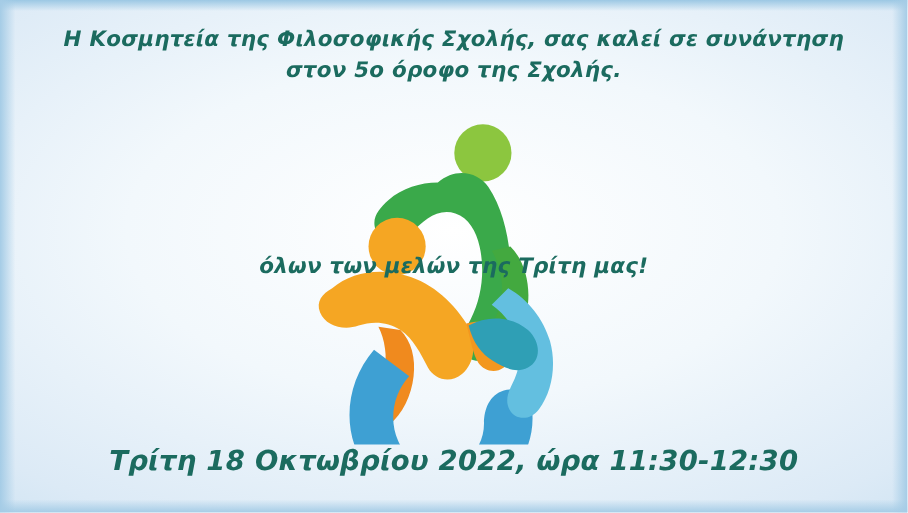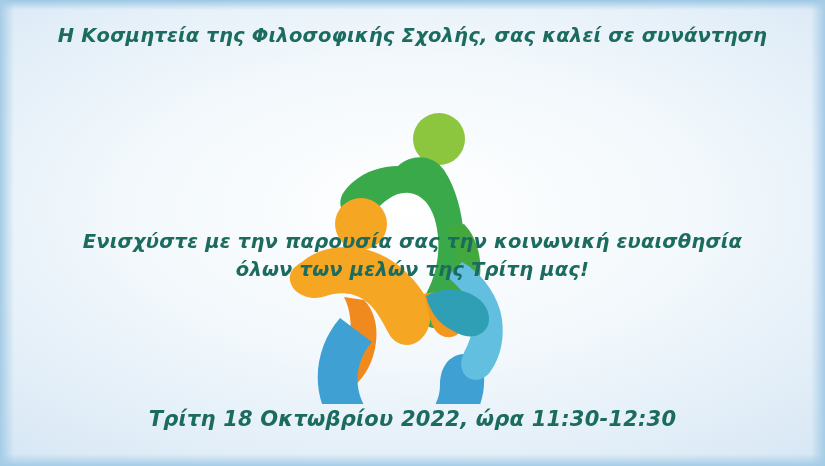--- a/index.html
+++ b/index.html
@@ -75,55 +75,55 @@
   #midline {
     top: 228px;
     font-size: 19.5px;
     line-height: 28px;
   }
   #midline .line {
     display: block;
   }
   #dateline {
     top: 406px;
-    font-size: 21px;
+    font-size: 25px;
     line-height: 26px;
   }
 </style>
 </head>
 <body>
 
 <div id="poster">
 
   <div class="edge-top"></div>
   <div class="edge-bottom"></div>
   <div class="edge-left"></div>
   <div class="edge-right"></div>
 
   <div class="text-block" id="headline">
     <span class="line">Η Κοσμητεία της Φιλοσοφικής Σχολής, σας καλεί σε συνάντηση</span>
+    <span class="line">στον 5ο όροφο της Σχολής.</span>
   </div>
 
   <svg id="logo" viewBox="0 0 330 300" xmlns="http://www.w3.org/2000/svg">
 
     <circle cx="191" cy="35" r="26" fill="#8cc63f"></circle>
     <path d="M150 62 C166 48 186 52 196 66 C208 84 214 108 216 132 C219 162 214 190 202 214 C196 226 180 228 174 216 C169 206 175 196 180 186 C190 166 193 142 188 120 C185 106 178 94 166 90 C150 85 137 96 126 108 C116 119 100 118 94 106 C89 95 96 86 105 78 C118 67 134 62 150 62 Z" fill="#3aa94a"></path>
     <path d="M216 120 C228 132 234 152 232 172 C230 194 220 214 205 226 C196 233 185 228 184 217 C183 209 189 203 195 196 C205 184 210 168 208 152 C207 142 204 132 199 124 Z" fill="#43a93f"></path>
 
     <circle cx="113" cy="120" r="26" fill="#f5a623"></circle>
     <path d="M54 158 C70 144 94 140 116 145 C142 151 162 168 176 190 C186 206 184 226 172 236 C161 245 147 241 141 230 C134 217 128 204 116 196 C104 188 90 188 78 192 C64 197 48 192 43 180 C39 170 45 163 54 158 Z" fill="#f5a623"></path>
     <path d="M116 196 C126 206 130 222 128 238 C126 256 118 272 106 282 C96 290 84 286 82 275 C80 265 87 259 93 251 C101 240 104 226 102 213 C101 205 99 199 96 193 Z" fill="#f08a1e"></path>
     <path d="M176 190 C190 186 204 190 212 200 C220 210 219 224 210 230 C202 236 192 233 187 226 C182 218 180 206 176 190 Z" fill="#f3971f"></path>
 
     <path d="M104 216 C84 240 80 274 96 300 L330 300 L330 300 Z" fill="none"></path>
     <path d="M92 214 C66 244 62 288 84 320 C106 352 148 364 184 350 C218 337 238 304 236 272 C235 256 222 247 210 251 C197 255 192 268 192 281 C192 300 180 316 162 320 C142 325 122 315 114 297 C105 277 110 253 124 238 Z" fill="#3ea0d3"></path>
     <path d="M214 158 C232 168 246 186 252 206 C258 228 254 252 242 268 C234 279 220 278 215 268 C210 258 216 249 220 240 C227 224 226 206 217 192 C212 184 206 178 199 173 Z" fill="#63bfe0"></path>
     <path d="M178 192 C196 182 218 184 232 196 C244 207 244 224 232 230 C221 236 210 230 200 224 C190 218 182 208 178 192 Z" fill="#2f9fb5"></path>
   </svg>
 
   <div class="text-block" id="midline">
-    <span class="line">Ενισχύστε με την παρουσία σας την κοινωνική ευαισθησία</span>
     <span class="line">όλων των μελών της Τρίτη μας!</span>
   </div>
 
   <div class="text-block" id="dateline">Τρίτη 18 Οκτωβρίου 2022, ώρα 11:30-12:30</div>
 
 </div>
 
 </body></html>

